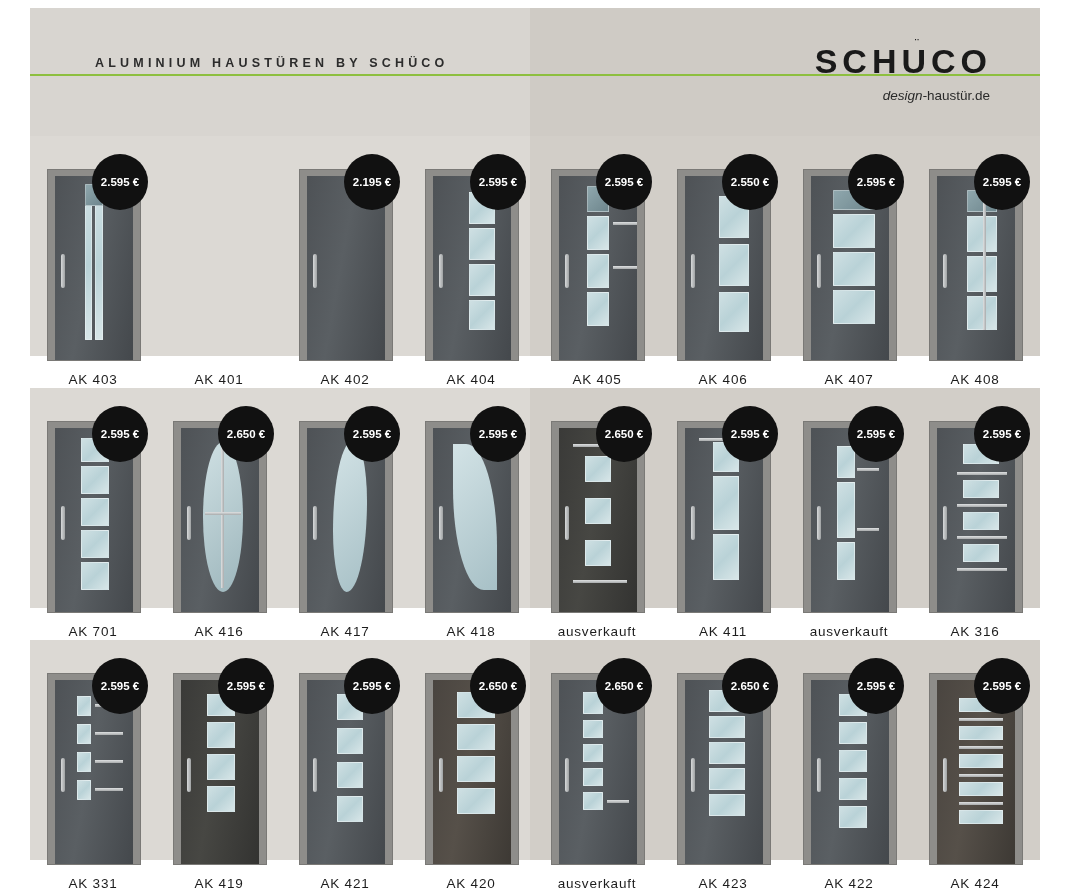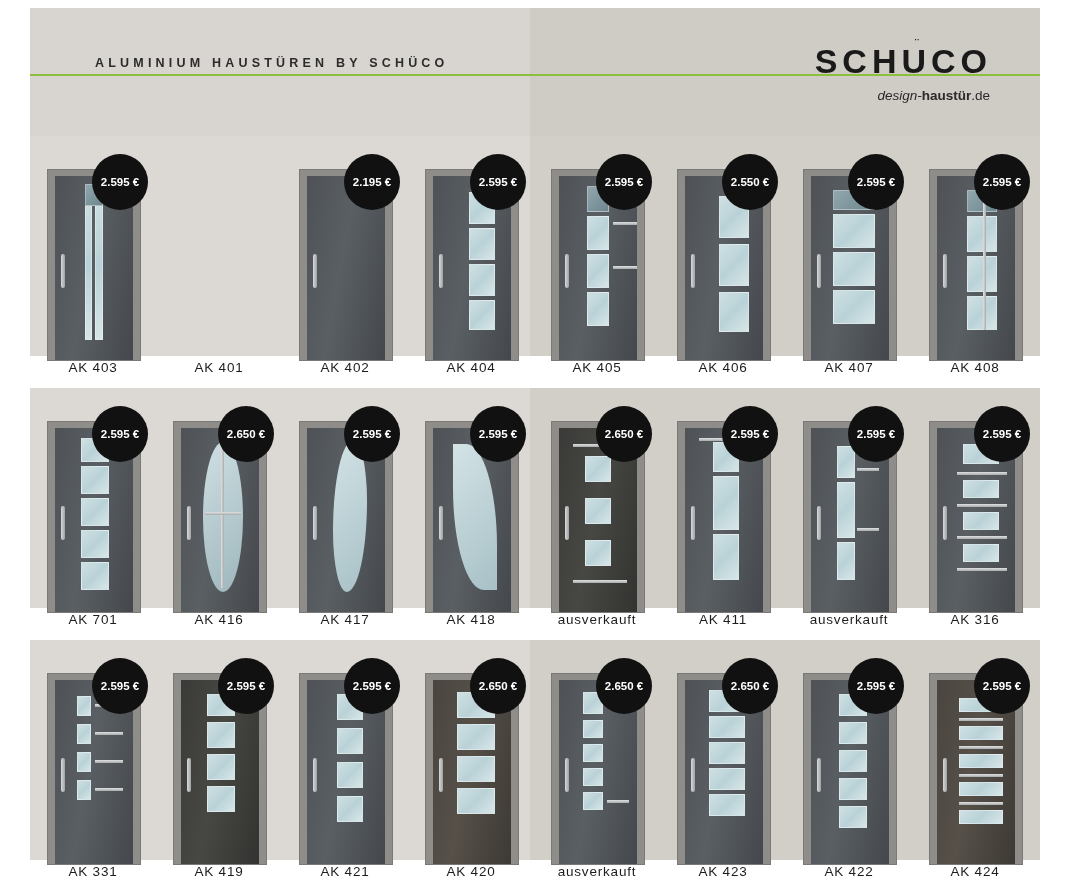--- a/index.html
+++ b/index.html
@@ -74,21 +74,21 @@
     color: #1a1a1a;
   }
   .brand-sub {
     position: absolute;
     right: 80px;
     top: 88px;
     font-size: 13.5px;
     color: #2a2a2a;
   }
   .brand-sub i { font-style: italic; }
-  .brand-sub b { font-weight: bold; }
+  .brand-sub b { font-weight: normal; }
 
   
   .rows {
     position: absolute;
     left: 30px;
     top: 136px;
     width: 1010px;
   }
   .row {
     position: relative;
@@ -180,21 +180,21 @@
     font-size: 11.5px;
     font-weight: bold;
     display: flex;
     align-items: center;
     justify-content: center;
     z-index: 6;
   }
   .caption {
     position: absolute;
     left: 0;
-    top: 224px;
+    top: 236px;
     width: 126px;
     text-align: center;
     font-size: 13.5px;
     color: #1d1d1d;
     letter-spacing: 0.8px;
   }
 </style>
 </head>
 <body>
 

